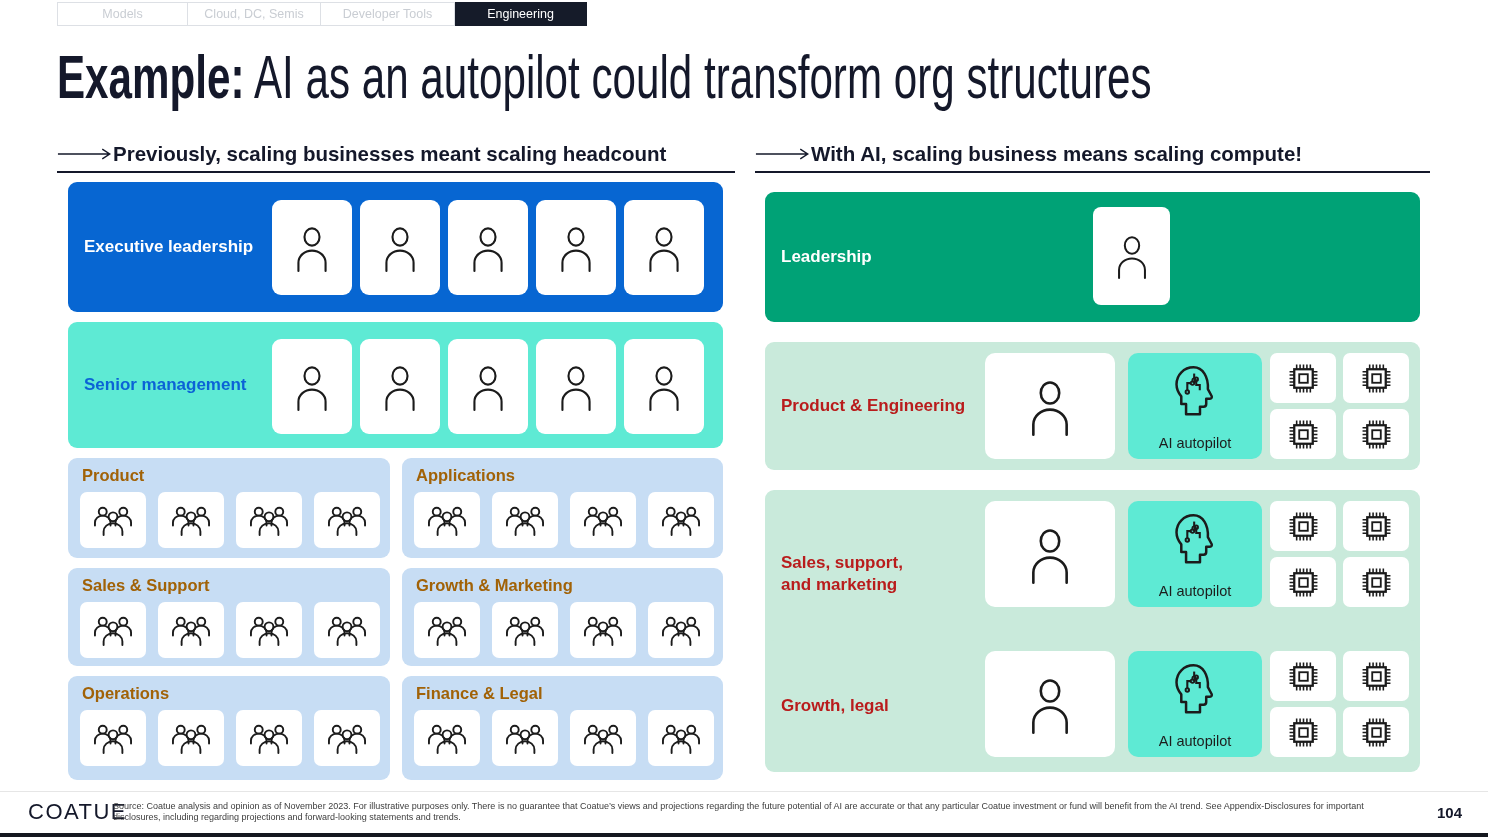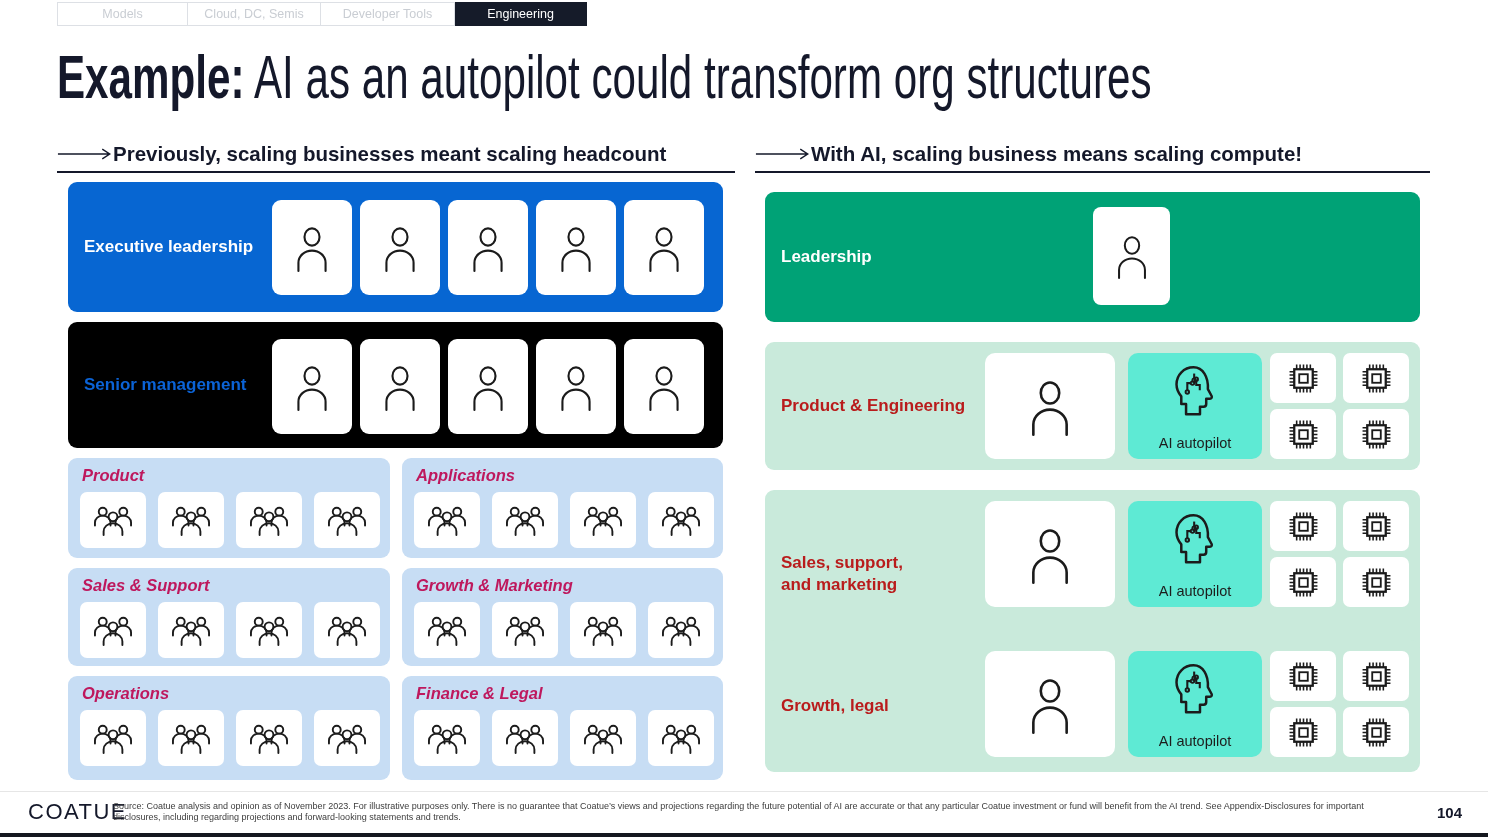--- a/index.html
+++ b/index.html
@@ -40,37 +40,37 @@
   .band { position:absolute; border-radius:9px; }
   .band-label {
     position:absolute; left:16px; top:50%; transform:translateY(-50%);
     font-size:17px; font-weight:700; line-height:1.3; white-space:pre;
   }
   .band-label.white { color:#ffffff; }
   .band-label.blue  { color:#0b63d6; }
   .band-label.green { color:#b91c1c; }
 
   .band.exec    { left:68px;  top:182px; width:655px; height:130px; background:#0766d2; }
-  .band.senior  { left:68px;  top:322px; width:655px; height:126px; background:#000000; }
+  .band.senior  { left:68px;  top:322px; width:655px; height:126px; background:#5eead4; }
   .band.leader  { left:765px; top:192px; width:655px; height:130px; background:#00a276; }
   .band.fn      { left:765px; width:655px; background:#c9eadb; }
   .band.fn1 { top:342px; height:128px; }
   .band.fn2 { top:490px; height:168px; }
   .band.fn3 { top:640px; height:132px; }
 
   .cards-row { position:absolute; left:204px; display:flex; gap:8px; }
   .band.exec   .cards-row { top:18px; }
   .band.senior .cards-row { top:17px; }
   .person-card {
     width:80px; height:95px; background:#ffffff; border-radius:9px;
     display:flex; align-items:center; justify-content:center;
   }
 
   .dept { position:absolute; background:#c7ddf4; border-radius:9px; }
-  .dept-label { position:absolute; left:14px; top:8px; font-size:16.5px; font-weight:700; color:#be185d; white-space:pre;font-style:italic; }
+  .dept-label { position:absolute; left:14px; top:8px; font-size:16.5px; font-weight:700; color:#a16207; white-space:pre; }
   .team-row { position:absolute; left:12px; top:34px; display:flex; gap:12px; }
   .team-card {
     width:66px; height:56px; background:#ffffff; border-radius:7px;
     display:flex; align-items:center; justify-content:center;
   }
 
   .single-card-wrap { position:absolute; left:328px; top:15px; display:flex; }
   .single-card {
     width:77px; height:98px; background:#ffffff; border-radius:8px;
     display:flex; align-items:center; justify-content:center;

